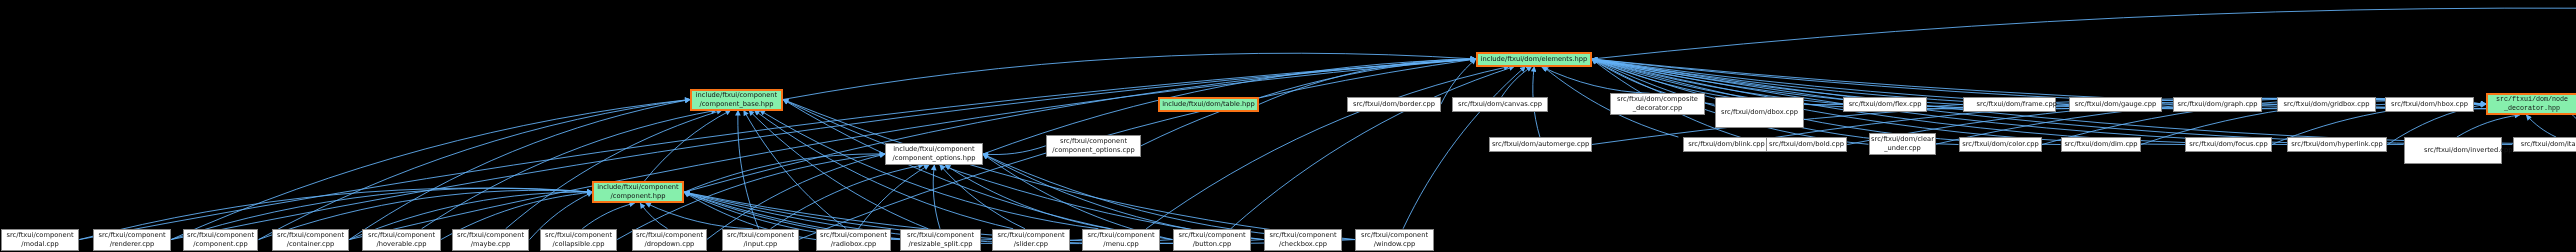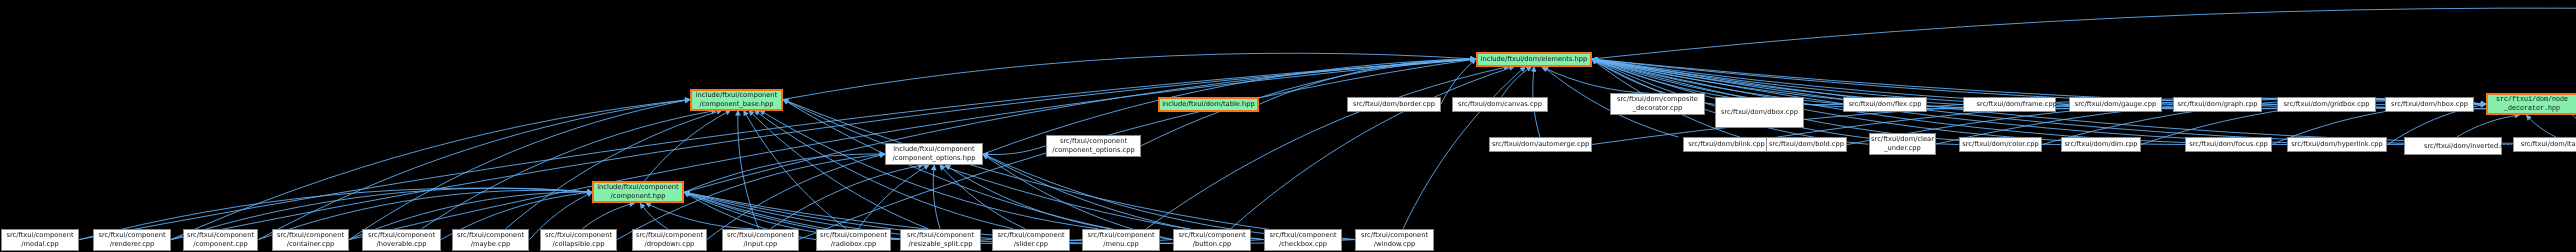--- a/index.html
+++ b/index.html
@@ -147,21 +147,21 @@
 _decorator.hpp</div>
       <div class="node" style="left: 1489px; top: 137px; width: 103px; height: 15px; text-align: right;">src/ftxui/dom/automerge.cpp</div>
       <div class="node" style="left: 1645px; top: 137px; width: 87px; height: 15px; margin-left: 38px;">src/ftxui/dom/blink.cpp</div>
       <div class="node" style="left: 1766px; top: 137px; width: 81px; height: 15px;">src/ftxui/dom/bold.cpp</div>
       <div class="node" style="left: 1869px; top: 133px; width: 67px; height: 21.6px;">src/ftxui/dom/clear
 _under.cpp</div>
       <div class="node" style="left: 1959px; top: 137px; width: 83px; height: 15px;">src/ftxui/dom/color.cpp</div>
       <div class="node" style="left: 2061px; top: 137px; width: 80px; height: 15px;">src/ftxui/dom/dim.cpp</div>
       <div class="node" style="left: 2185px; top: 137px; width: 87px; height: 15px;">src/ftxui/dom/focus.cpp</div>
       <div class="node" style="left: 2287px; top: 137px; width: 100px; height: 15px;">src/ftxui/dom/hyperlink.cpp</div>
-      <div class="node" style="left: 2404px; top: 137px; width: 98px; height: 18px; padding-left: 32px;">src/ftxui/dom/inverted.cpp</div>
+      <div class="node" style="left: 2404px; top: 137px; width: 98px; height: 27px; padding-left: 32px;">src/ftxui/dom/inverted.cpp</div>
       <div class="node" style="left: 2513px; top: 137px; width: 92px; height: 15px;">src/ftxui/dom/italic.cpp</div>
       <div class="node" style="left: 1px; top: 229px; width: 78px; height: 21.6px;">src/ftxui/component
 /modal.cpp</div>
       <div class="node" style="left: 93px; top: 229px; width: 78px; height: 21.6px;">src/ftxui/component
 /renderer.cpp</div>
       <div class="node" style="left: 183px; top: 229px; width: 75px; height: 21.6px;">src/ftxui/component
 /component.cpp</div>
       <div class="node" style="left: 272px; top: 229px; width: 77px; height: 21.6px;">src/ftxui/component
 /container.cpp</div>
       <div class="node" style="left: 362px; top: 229px; width: 79px; height: 21.6px;">src/ftxui/component

